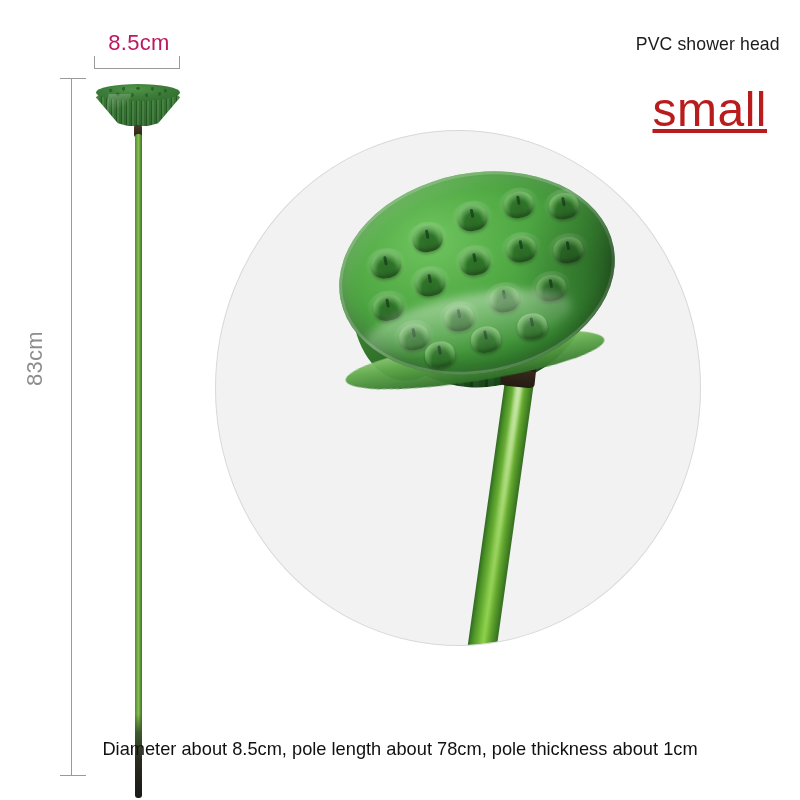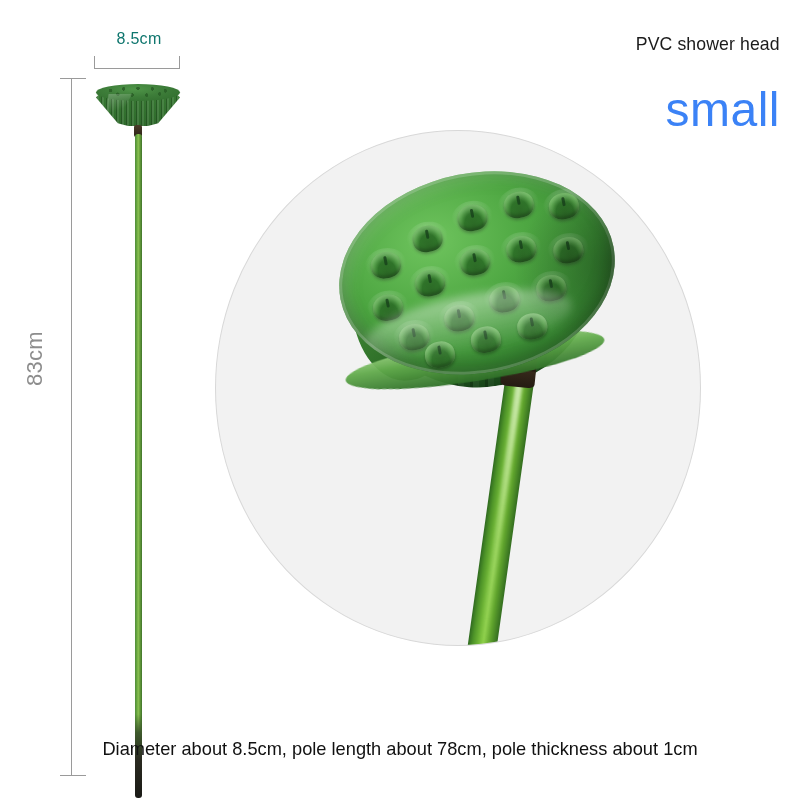--- a/index.html
+++ b/index.html
@@ -13,38 +13,38 @@
 
   
   #header-title{
     position:absolute; right:20px; top:33px;
     font-size:19px; color:#1b1b1b; letter-spacing:.1px;
     font-family:"Liberation Sans Narrow","Liberation Sans",sans-serif;
     transform:scaleX(.93); transform-origin:100% 50%;
     white-space:nowrap;
   }
   #header-size{
-    position:absolute; right:20px; top:86px;
-    font-size:48px; line-height:48px; color:#3b82f6;
-    font-weight:400; letter-spacing:.5px; white-space:nowrap;
+    position:absolute; right:33px; top:86px;
+    font-size:48px; line-height:48px; color:#b91c1c;
+    font-weight:400; letter-spacing:.5px; white-space:nowrap;text-decoration:underline;
   }
 
   
   #caption{
     position:absolute; left:50%; transform:translateX(-50%) scaleX(.96);
     top:738px; font-size:19px; color:#111; white-space:nowrap;
     font-family:"Liberation Sans Narrow","Liberation Sans",sans-serif;
     letter-spacing:0px;
   }
 
   
   .dim-line{position:absolute;background:#9a9a9a;}
   #dim-width-label{
     position:absolute; left:94px; top:30px; width:90px; text-align:center;
-    font-size:16px; color:#0f766e; letter-spacing:.3px;
+    font-size:22px; color:#be185d; letter-spacing:.3px;
     font-family:"Liberation Sans Narrow","Liberation Sans",sans-serif;
   }
   #dim-width-rule{left:94px; top:68px; width:86px; height:1px;}
   #dim-width-tick-left{left:94px; top:56px; width:1px; height:13px;}
   #dim-width-tick-right{left:179px; top:56px; width:1px; height:13px;}
 
   #dim-height-label{
     position:absolute; left:22px; top:386px;
     font-size:22px; color:#8d8d8d; letter-spacing:.3px;
     transform:rotate(-90deg); transform-origin:0 0;

